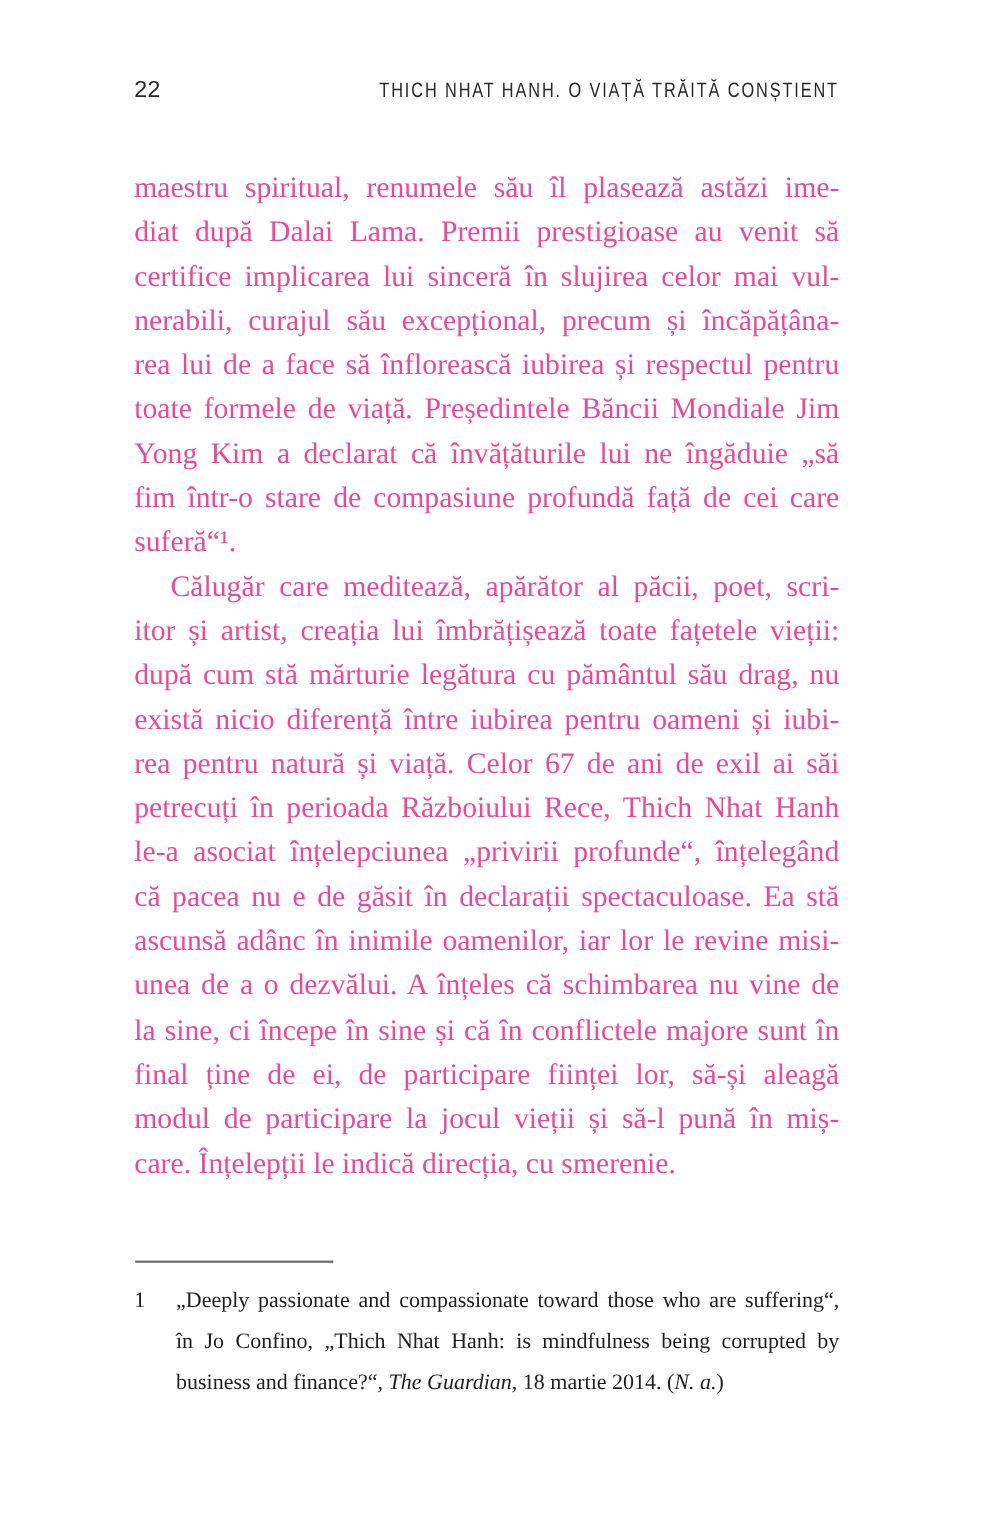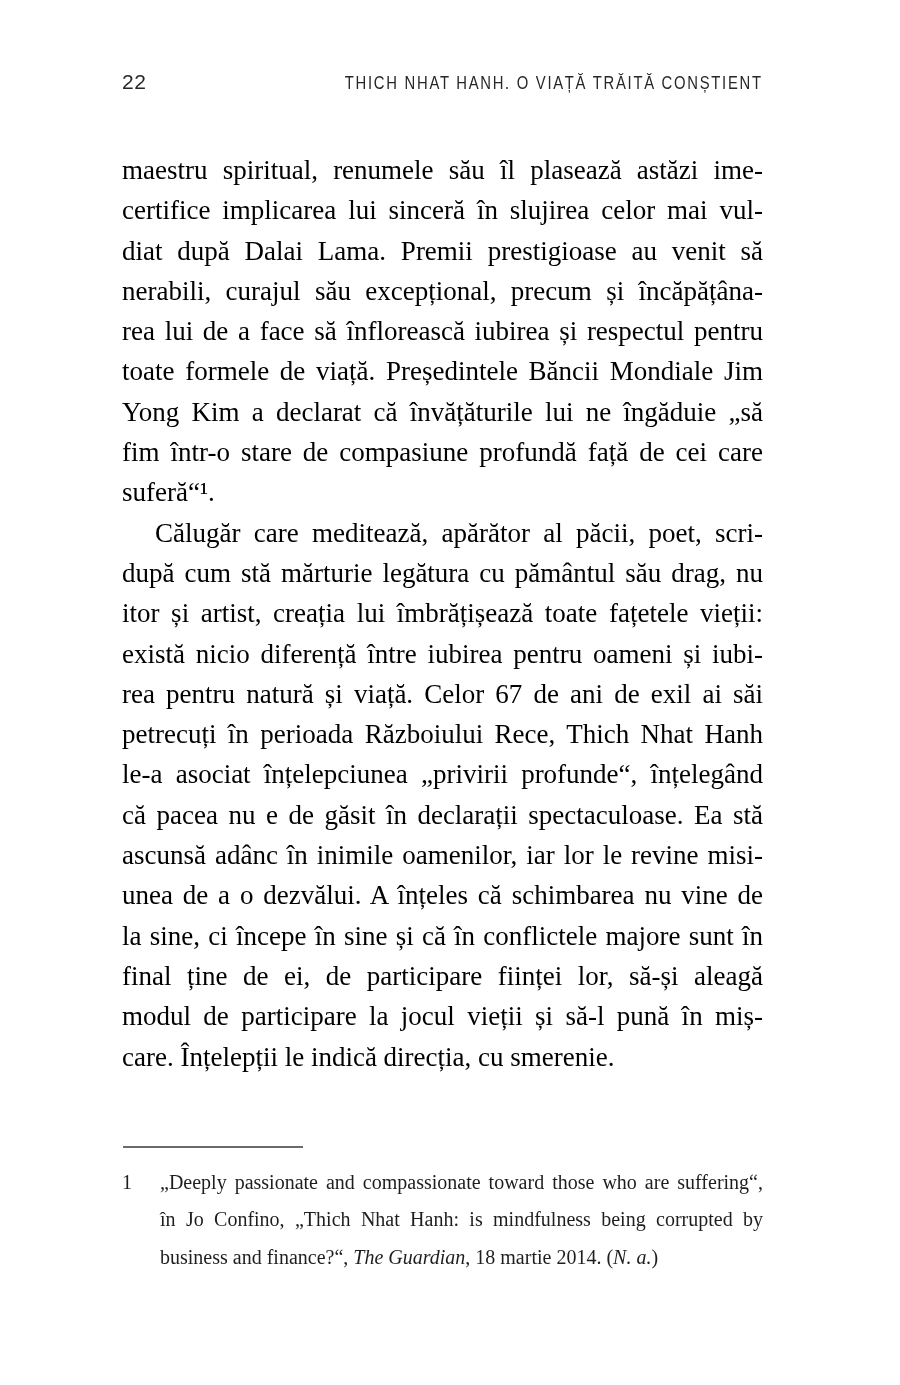--- a/index.html
+++ b/index.html
@@ -42,21 +42,21 @@
 
   
   .body-text {
     position: absolute;
     left: 122px;
     top: 150px;
     width: 641px;
     font-family: "Liberation Serif", "DejaVu Serif", serif;
     font-size: 27px;
     line-height: 40.3px;
-    color: #000000;
+    color: #ec4899;
   }
   .line {
     text-align: justify;
     text-align-last: justify;
     text-justify: inter-word;
     white-space: normal;
   }
   .line.last {
     text-align-last: left;
   }
@@ -108,31 +108,31 @@
 
 <div class="page">
 
   <header class="page-header">
     <span class="page-number">22</span>
     <span class="running-head">THICH NHAT HANH. O VIAȚĂ TRĂITĂ CONȘTIENT</span>
   </header>
 
   <main class="body-text" id="body-lines">
       <div class="line">maestru spiritual, renumele său îl plasează astăzi ime-</div>
+      <div class="line">diat după Dalai Lama. Premii prestigioase au venit să</div>
       <div class="line">certifice implicarea lui sinceră în slujirea celor mai vul-</div>
-      <div class="line">diat după Dalai Lama. Premii prestigioase au venit să</div>
       <div class="line">nerabili, curajul său excepțional, precum și încăpățâna-</div>
       <div class="line">rea lui de a face să înflorească iubirea și respectul pentru</div>
       <div class="line">toate formele de viață. Președintele Băncii Mondiale Jim</div>
       <div class="line">Yong Kim a declarat că învățăturile lui ne îngăduie „să</div>
       <div class="line">fim într-o stare de compasiune profundă față de cei care</div>
       <div class="line last">suferă“¹.</div>
       <div class="line indent">Călugăr care meditează, apărător al păcii, poet, scri-</div>
+      <div class="line">itor și artist, creația lui îmbrățișează toate fațetele vieții:</div>
       <div class="line">după cum stă mărturie legătura cu pământul său drag, nu</div>
-      <div class="line">itor și artist, creația lui îmbrățișează toate fațetele vieții:</div>
       <div class="line">există nicio diferență între iubirea pentru oameni și iubi-</div>
       <div class="line">rea pentru natură și viață. Celor 67 de ani de exil ai săi</div>
       <div class="line">petrecuți în perioada Războiului Rece, Thich Nhat Hanh</div>
       <div class="line">le-a asociat înțelepciunea „privirii profunde“, înțelegând</div>
       <div class="line">că pacea nu e de găsit în declarații spectaculoase. Ea stă</div>
       <div class="line">ascunsă adânc în inimile oamenilor, iar lor le revine misi-</div>
       <div class="line">unea de a o dezvălui. A înțeles că schimbarea nu vine de</div>
       <div class="line">la sine, ci începe în sine și că în conflictele majore sunt în</div>
       <div class="line">final ține de ei, de participare ființei lor, să-și aleagă</div>
       <div class="line">modul de participare la jocul vieții și să-l pună în miș-</div>

